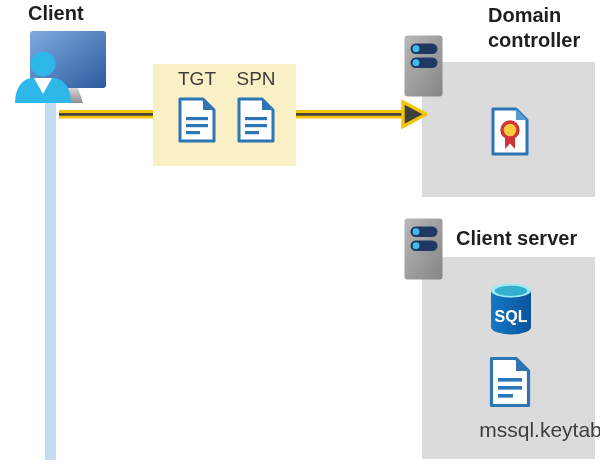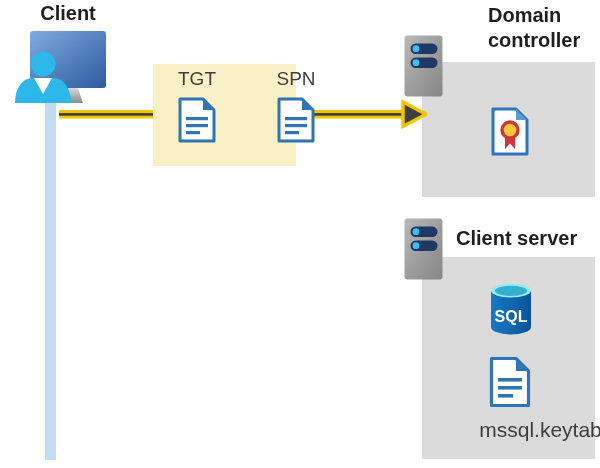--- a/index.html
+++ b/index.html
@@ -5,31 +5,31 @@
   html,body{margin:0;padding:0;}
   body{
     width:600px;height:468px;position:relative;overflow:hidden;
     background:#ffffff;
     font-family:"Liberation Sans","DejaVu Sans",sans-serif;
   }
   .abs{position:absolute;}
   .hdr{
     font-weight:bold;font-size:20px;color:#1f1f1f;letter-spacing:0px;
   }
-  #client-label{left:28px;top:2px;width:80px;text-align:center;z-index:5;}
+  #client-label{left:28px;top:2px;width:80px;text-align:left;z-index:5;}
   #client-icon{left:13px;top:30px;z-index:4;}
   #timeline{left:45px;top:95px;width:11px;height:365px;background:#c3dcf4;z-index:1;}
   #arrow-svg{left:57px;top:99px;z-index:2;}
   #ticket-box{
     left:153px;top:64px;width:143px;height:102px;background:#faf0c6;z-index:3;
   }
   .ticket-col{position:absolute;top:4px;width:42px;text-align:center;}
   .ticket-col .tlabel{font-size:19px;color:#3e3e3e;display:block;margin-bottom:7px;}
   #ticket-col-tgt{left:23px;}
-  #ticket-col-spn{left:82px;margin-left:40px;}
+  #ticket-col-spn{left:82px;}
   #dc-box{left:422px;top:62px;width:173px;height:135px;background:#dbdbdb;z-index:0;}
   #dc-server-icon{left:404px;top:35px;z-index:1;}
   #dc-label{left:456px;top:3px;width:130px;line-height:25px;z-index:5;margin-left:32px;}
   #certificate{left:490px;top:107px;z-index:1;}
   #linux-box{left:422px;top:257px;width:173px;height:202px;background:#dbdbdb;z-index:0;}
   #linux-server-icon{left:404px;top:218px;z-index:1;}
   #linux-label{left:456px;top:227px;white-space:nowrap;z-index:5;}
   #sql-icon{left:490px;top:283px;z-index:1;}
   #keytab-icon{left:488px;top:356px;z-index:1;}
   #keytab-label{left:422px;top:418px;width:173px;text-align:center;font-size:21px;color:#3e3e3e;z-index:1;padding-left:32px;}

